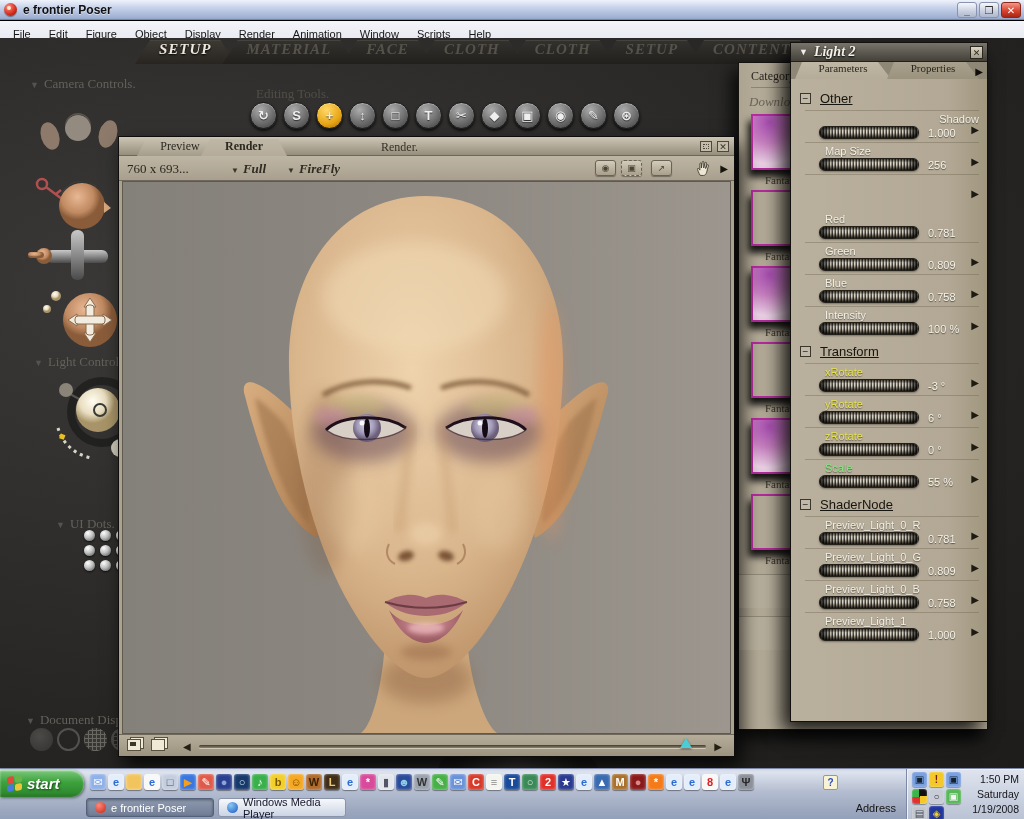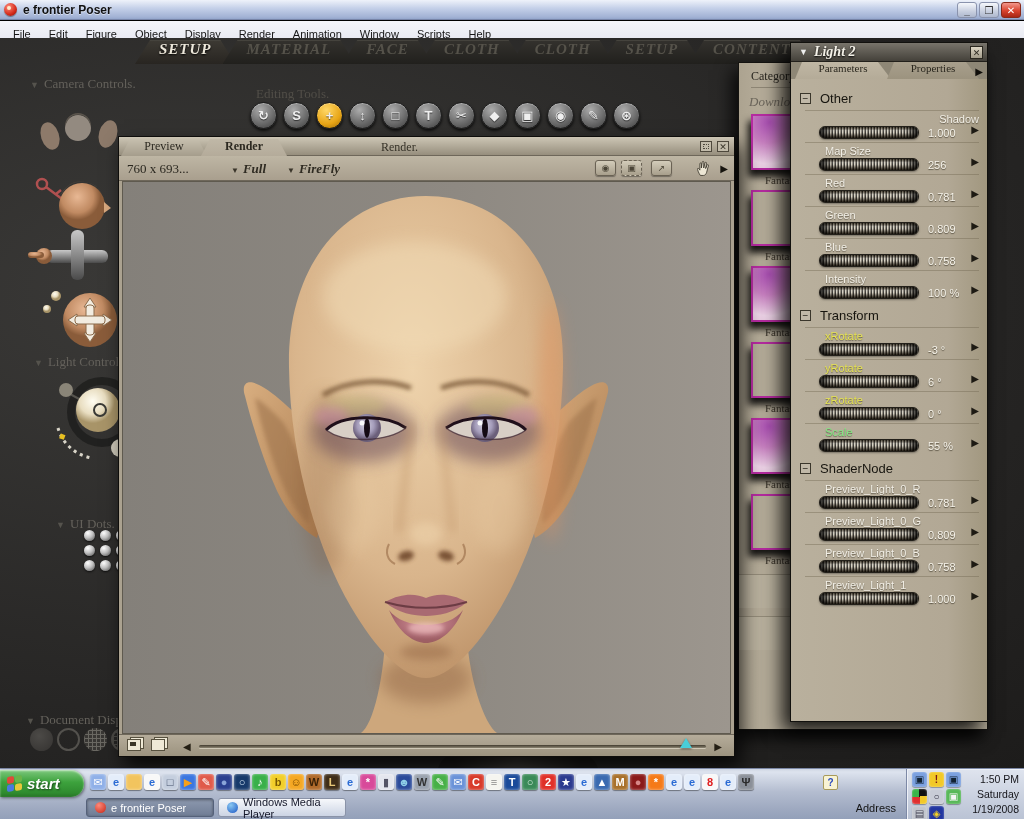--- a/index.html
+++ b/index.html
@@ -81,21 +81,21 @@
   .thumb-img.tan{background:radial-gradient(circle at 32% 14%,#b5username 0,#b5793c 0,#c9964e 35%,#eccfe0 72%,#e5c6d8);}
   .thumb-label{font:11px var(--serif);color:#352f26;text-align:center;margin-top:4px;}
   .lib-empty{height:34px;background:#b8b09d;border-top:1px solid #938b79;margin-top:8px;}
 
   
   #renderwin{position:absolute;left:118px;top:98px;width:617px;height:621px;z-index:5;
     background:#aba290;border:1px solid #0e0d0b;box-shadow:6px 10px 18px #000c;}
   #rw-header{position:absolute;left:0;top:0;right:0;height:19px;background:linear-gradient(#cdc6b5,#968e7d);border-bottom:1px solid #6e675a;}
   .rw-tab{position:absolute;top:2px;height:17px;line-height:17px;text-align:center;font:12px var(--serif);color:#2c2921;
     clip-path:polygon(9px 0,calc(100% - 9px) 0,100% 100%,0 100%);}
-  #rw-tab-preview{left:2px;width:86px;background:linear-gradient(#c6bfae,#a59d8c);font-family:Liberation Serif, serif;}
+  #rw-tab-preview{left:18px;width:86px;background:linear-gradient(#c6bfae,#a59d8c);font-family:Liberation Serif, serif;}
   #rw-tab-render{left:82px;width:86px;background:linear-gradient(#c0b8a7,#b4ab9a);font-weight:bold;}
   #rw-title{position:absolute;left:262px;top:3px;font:12px var(--serif);color:#363228;}
   #rw-expand{position:absolute;right:22px;top:4px;width:12px;height:11px;border:1px solid #4e483c;background:#c2bbaa;}
   #rw-expand:after{content:"";position:absolute;inset:2px;border:1px dotted #4e483c;}
   #rw-close{position:absolute;right:5px;top:4px;width:12px;height:11px;border:1px solid #4e483c;background:#c2bbaa;
     font:bold 9px var(--sans);color:#3a352a;text-align:center;line-height:10px;}
   #rw-toolbar{position:absolute;left:0;top:19px;right:0;height:25px;background:linear-gradient(#beb6a4,#a99f8e);border-bottom:1px solid #6e675a;}
   #rw-dims{position:absolute;left:8px;top:5px;font:13px var(--serif);color:#2a271f;}
   .rw-dd{position:absolute;top:5px;font:italic bold 13px var(--serif);color:#2f2b22;}
   .rw-dd .tri{font-style:normal;font-size:8px;margin-right:4px;color:#3a352a;}
@@ -130,21 +130,21 @@
   #lp-tabs{position:absolute;left:0;top:19px;right:0;height:17px;background:#8e8776;}
   .lp-tab{position:absolute;top:0;height:17px;line-height:17px;text-align:center;font:11px var(--serif);color:#2b281f;
     clip-path:polygon(0 100%,7px 0,calc(100% - 13px) 0,100% 100%);}
   #lp-tab-parameters{left:4px;width:96px;background:linear-gradient(#c0b7a4,#b4ab98);}
   #lp-tab-properties{left:96px;width:92px;background:linear-gradient(#a89f8c,#9c937f);}
   #lp-tabarrow{position:absolute;right:4px;top:4px;font-size:10px;color:#100e0a;}
   #lp-body{position:absolute;left:0;top:36px;right:0;bottom:0;padding-top:6px;overflow:hidden;}
   .lp-sec-head{display:flex;align-items:center;gap:9px;margin:4px 6px 3px 9px;height:18px;}
   .collapse-box{width:11px;height:11px;border:1px solid #3a362b;background:#ffffff1f;
     font:10px var(--sans);color:#24211a;display:flex;align-items:center;justify-content:center;line-height:9px;}
-  .lp-sec-title{font:13px var(--sans);color:#17150f;}
+  .lp-sec-title{font:13px var(--sans);color:#17150f;text-decoration:underline;}
   .lp-param{margin:0 8px 0 14px;padding:2px 0 3px;border-top:1px solid #6f654e66;position:relative;}
   .lp-label{font:11px var(--sans);margin-left:20px;text-shadow:0 1px 1px #2e281a99;}
   .lp-dial-row{display:flex;align-items:center;margin-left:14px;margin-top:1px;}
   .dial{width:100px;height:13px;border-radius:6px;border:1px solid #23201a;
     background:
       linear-gradient(180deg,#28201299 0,#ffffff47 32%,#ffffff2e 52%,#191208d9 100%),
       repeating-linear-gradient(90deg,#14110c 0 1px,#d8d2c0 1px 2px,#7c7465 2px 3px);
     box-shadow:inset 9px 0 9px -4px #000000d9, inset -9px 0 9px -4px #000000d9, 0 1px 2px #00000059;}
   .lp-value{margin-left:9px;font:11px var(--sans);color:#f6f3ea;text-shadow:0 1px 1px #2e281ab3;}
   .lp-arrow{position:absolute;right:0;top:13px;font-size:10px;color:#1d1a13;}
@@ -541,21 +541,21 @@
           </div>
           <div class="lp-param">
             <div class="lp-label" style="color: rgb(242, 239, 230);">Map Size</div>
             <div class="lp-dial-row">
               <span class="dial"></span>
               <span class="lp-value">256</span>
             </div>
             <span class="lp-arrow">▶</span>
           </div>
           <div class="lp-param">
-            <div class="lp-label" style="color: rgb(242, 239, 230);">Red</div>
+            <div class="lp-label" style="color: rgb(242, 239, 230); margin-top: 36px;">Red</div>
             <div class="lp-dial-row">
               <span class="dial"></span>
               <span class="lp-value">0.781</span>
             </div>
             <span class="lp-arrow">▶</span>
           </div>
           <div class="lp-param">
             <div class="lp-label" style="color: rgb(242, 239, 230);">Green</div>
             <div class="lp-dial-row">
               <span class="dial"></span>

